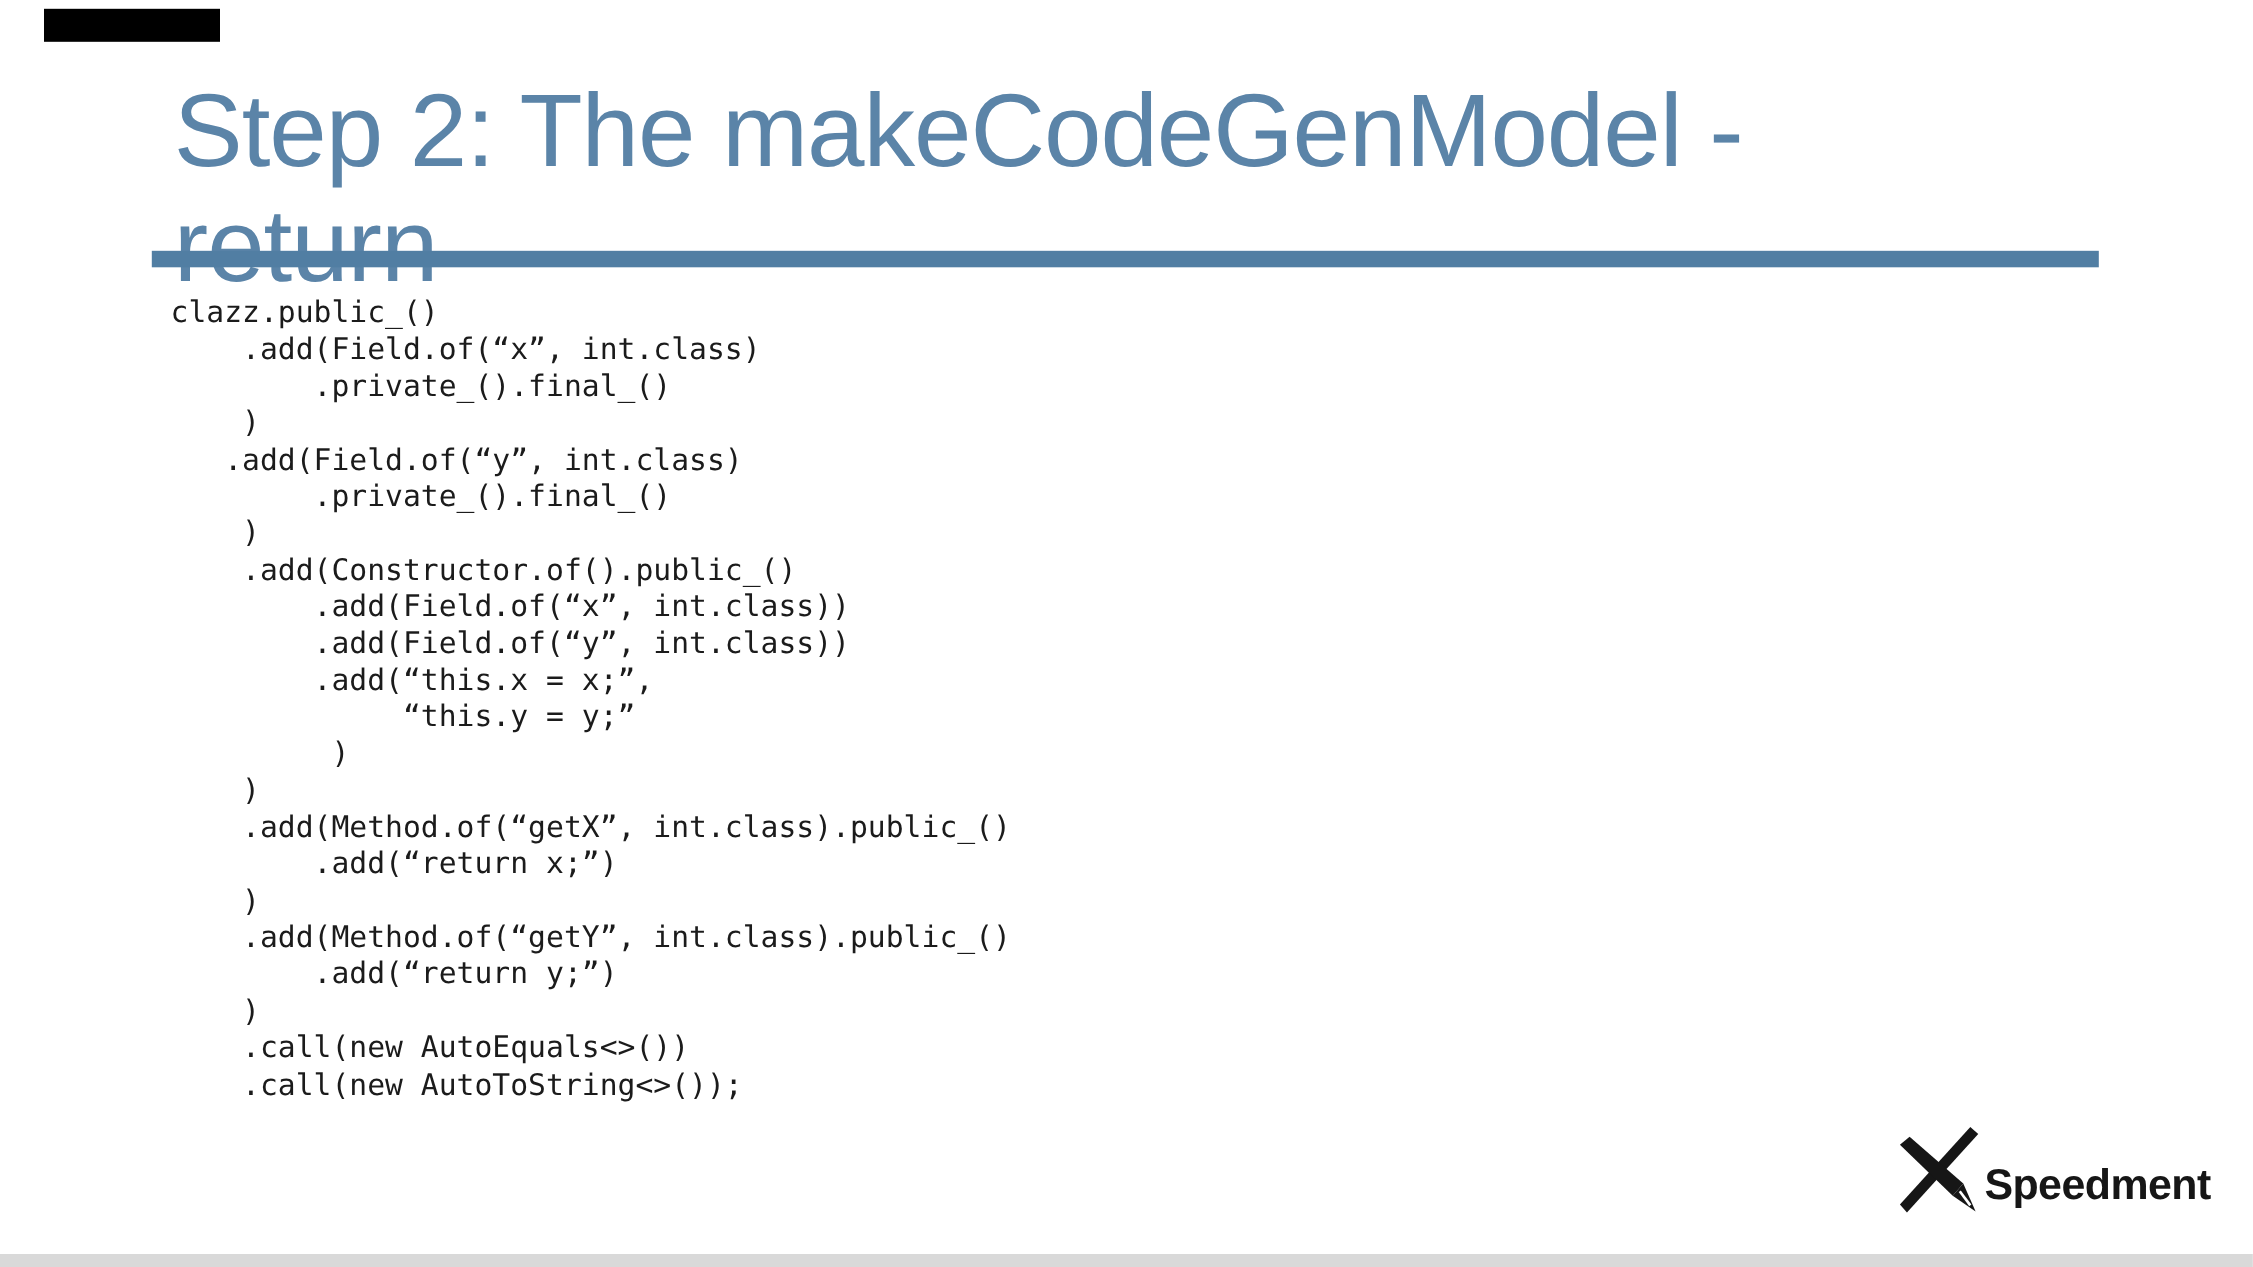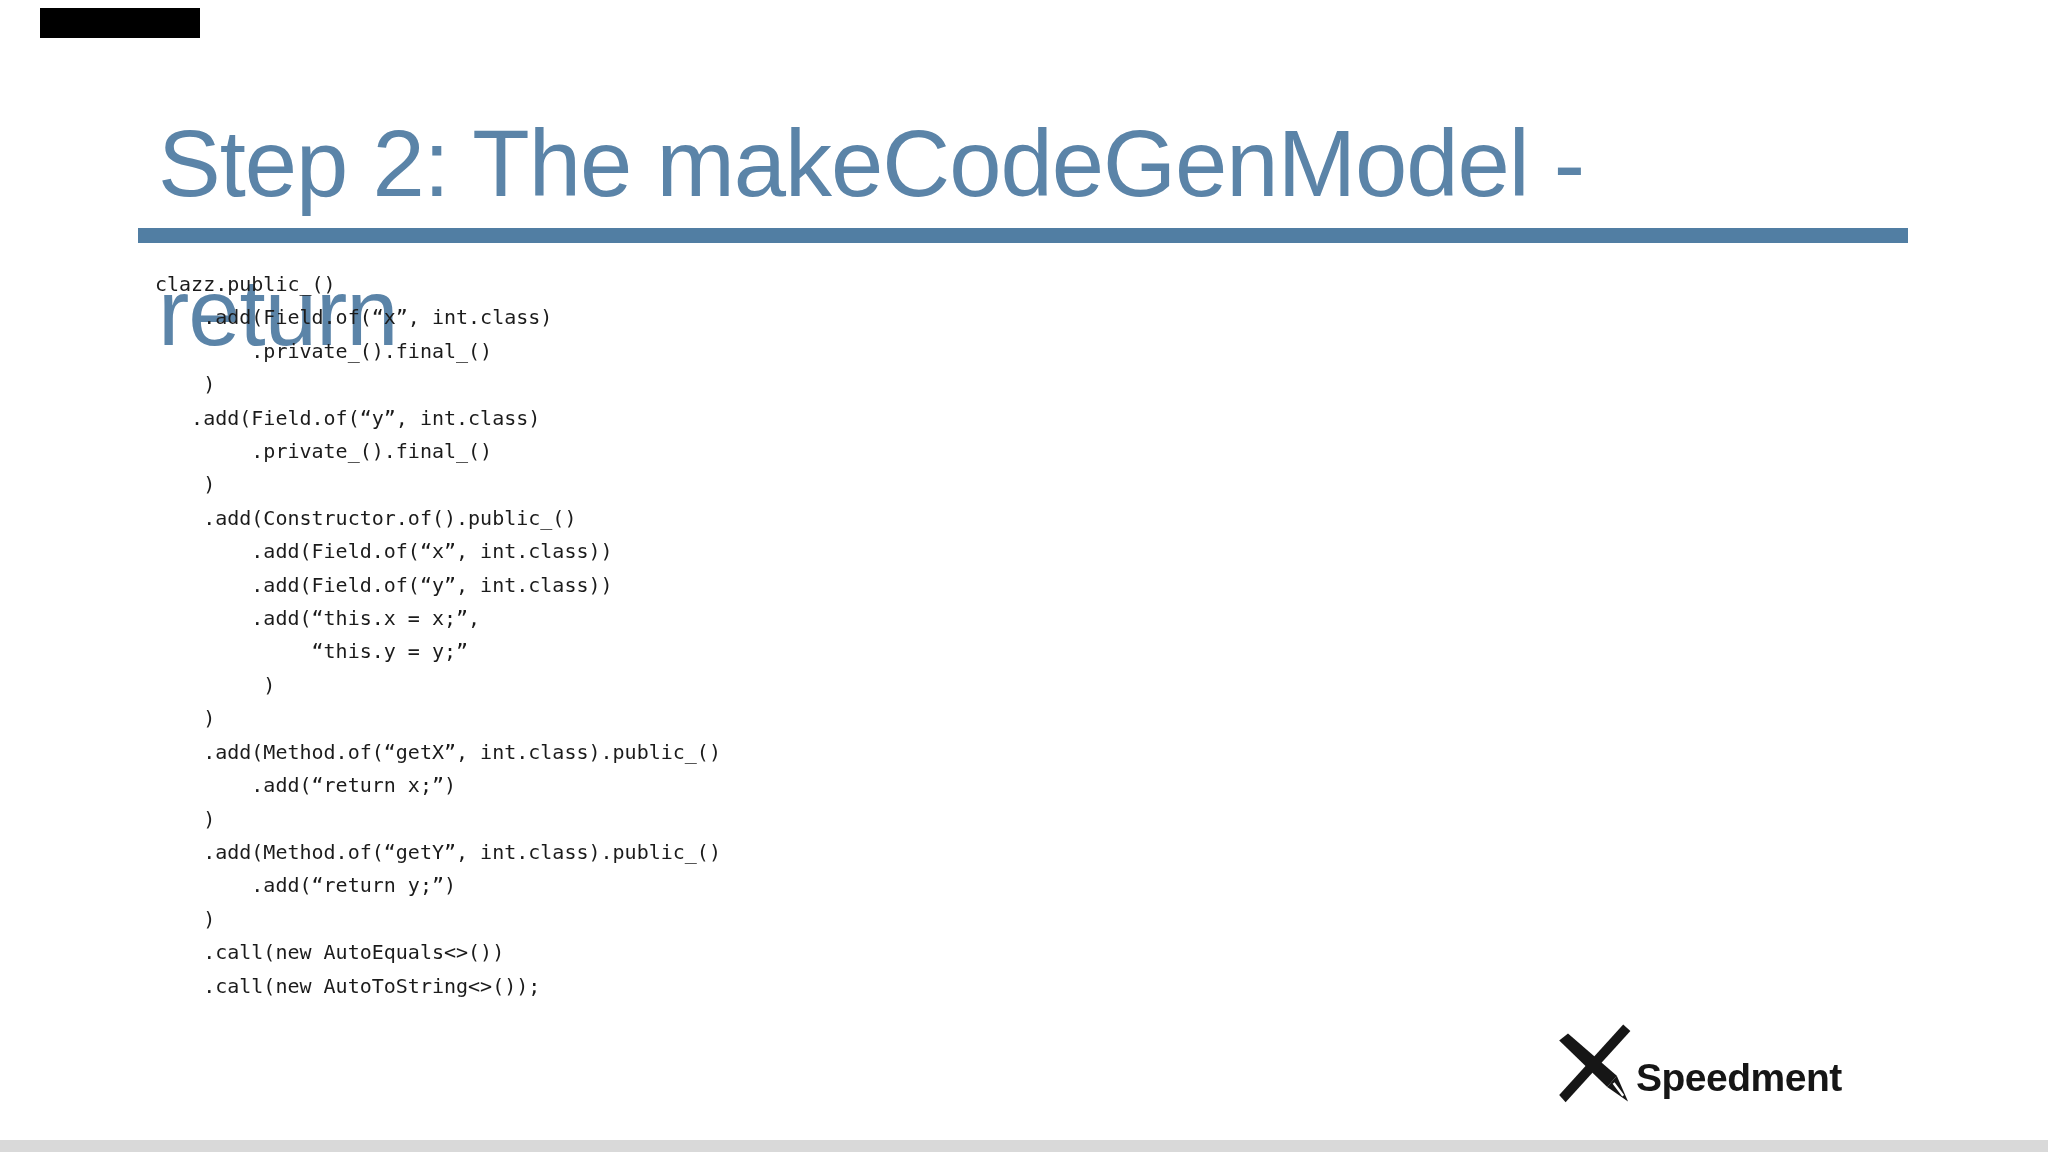--- a/index.html
+++ b/index.html
@@ -20,38 +20,38 @@
 
   .title {
     position:absolute; left:158px; top:67px;
     width:1600px;
     font-size:94px; line-height:104px;
     font-weight:400;
     color:#5b84a8;
     letter-spacing:-1px;
     white-space:nowrap;
   }
-  .title .line { display:block;margin-top:45px; }
+  .title .line { display:block; }
 
   .rule {
     position:absolute; left:138px; top:228px;
     width:1770px; height:15px;
     background:#517ea3;
   }
 
   .code {
     position:absolute; left:155px; top:268px;
     font-family:"DejaVu Sans Mono","Liberation Mono",monospace;
-    font-size:20px; line-height:33.4px;
+    font-size:27px; line-height:33.4px;
     color:#1b1b1b;
     white-space:pre;
   }
 
   .logo {
-    position:absolute; left:1556px; top:1020px;
+    position:absolute; left:1724px; top:1020px;
     width:300px; height:92px;
   }
   .logo-mark {
     position:absolute; left:0; top:0;
     width:80px; height:86px;
   }
   .logo-text {
     position:absolute; left:80px; top:36px;
     font-size:39px; font-weight:600;
     letter-spacing:-0.5px;

